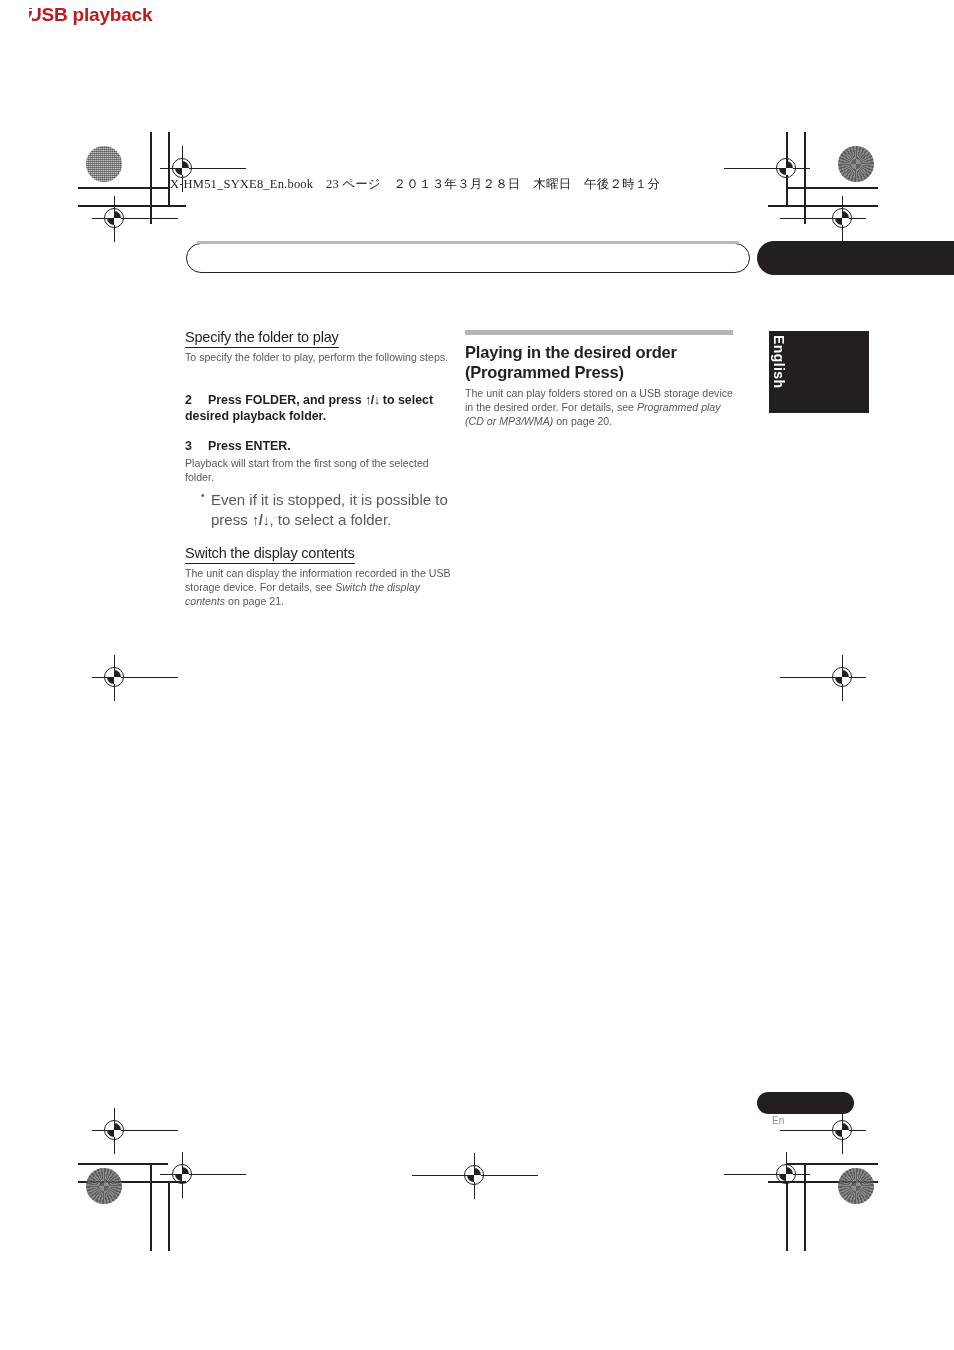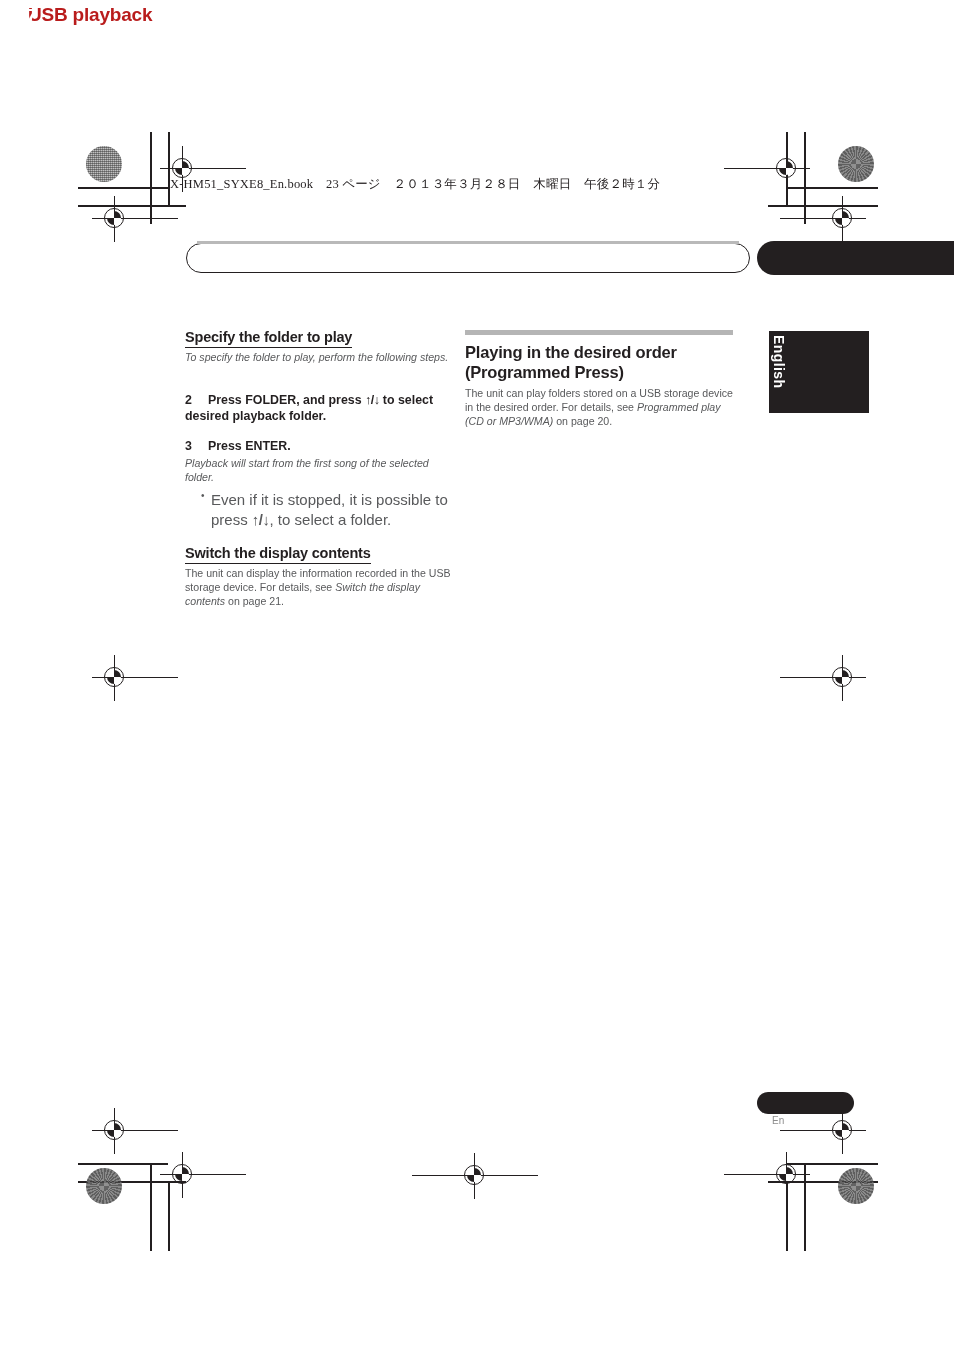--- a/index.html
+++ b/index.html
@@ -124,21 +124,21 @@
   
   .col {
     position: absolute;
     width: 275px;
   }
   .col-left  { left: 185px; top: 328px; }
   .col-right { left: 465px; top: 330px; }
 
   h2.sec {
     font-size: 14.5px;
-    font-weight: bold;
+    font-weight: normal;
     margin: 0 0 3px 0;
     padding-bottom: 2px;
     border-bottom: 1.4px solid #231f20;
     display: inline-block;
     letter-spacing: -.2px;
     color: #231f20;
   }
   h2.big {
     font-size: 16.5px;
     font-weight: bold;
@@ -152,21 +152,21 @@
     width: 268px;
     height: 5px;
     background: #b5b5b5;
   }
   p.body {
     font-size: 10.6px;
     line-height: 1.32;
     margin: 0 0 9px 0;
     color: #58595b;
   }
-  p.body.tight { margin-bottom: 5px; font-style: italic; }
+  p.body.tight { margin-bottom: 5px; }
   .it { font-style: italic; }
 
   .step {
     font-size: 12.4px;
     font-weight: bold;
     line-height: 1.3;
     margin: 0 0 3px 0;
     color: #231f20;
   }
   .step .n {

